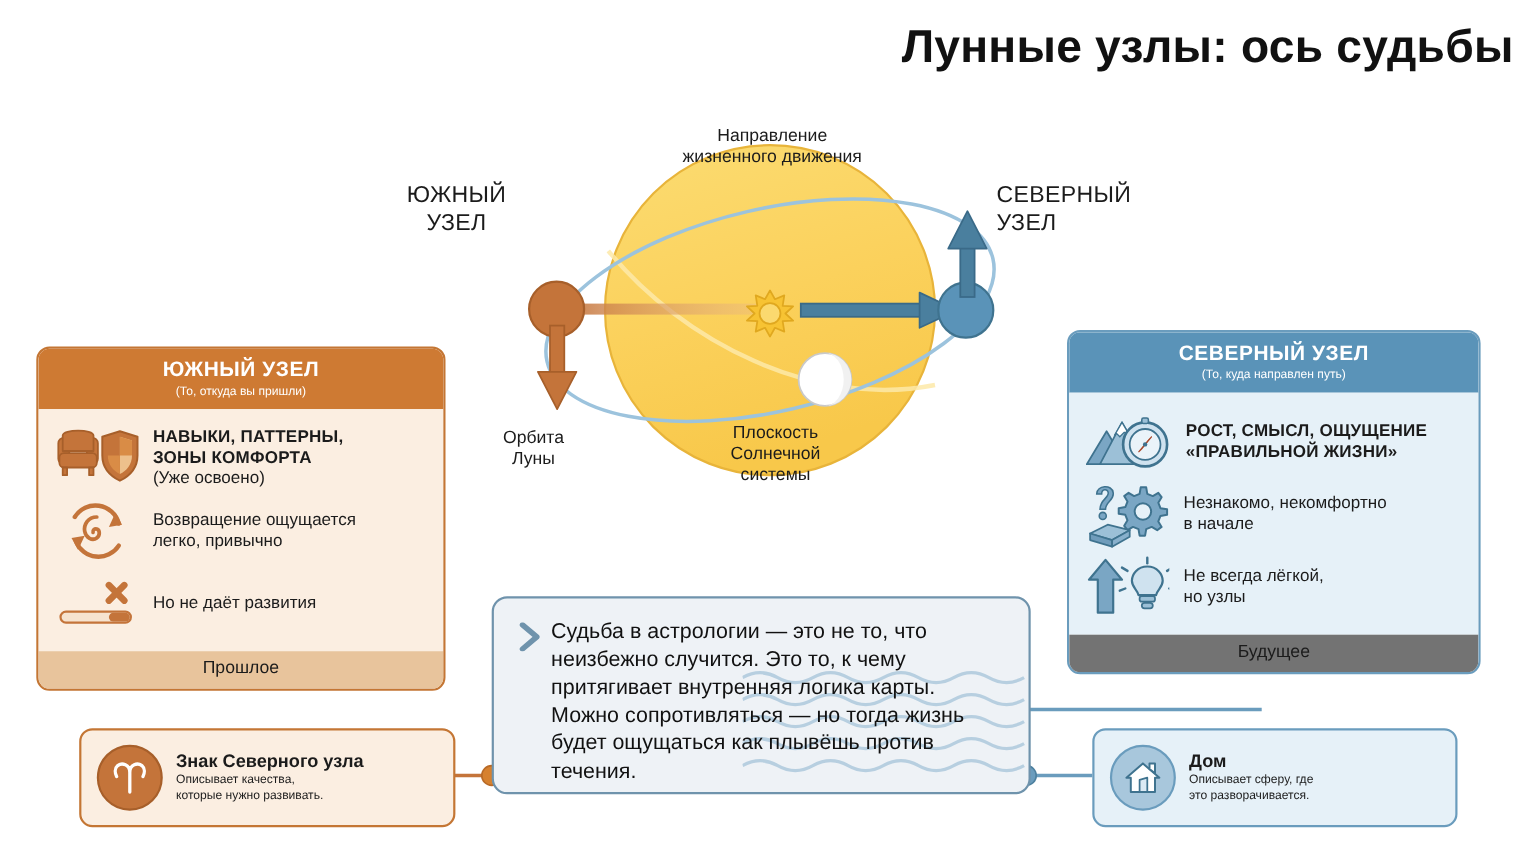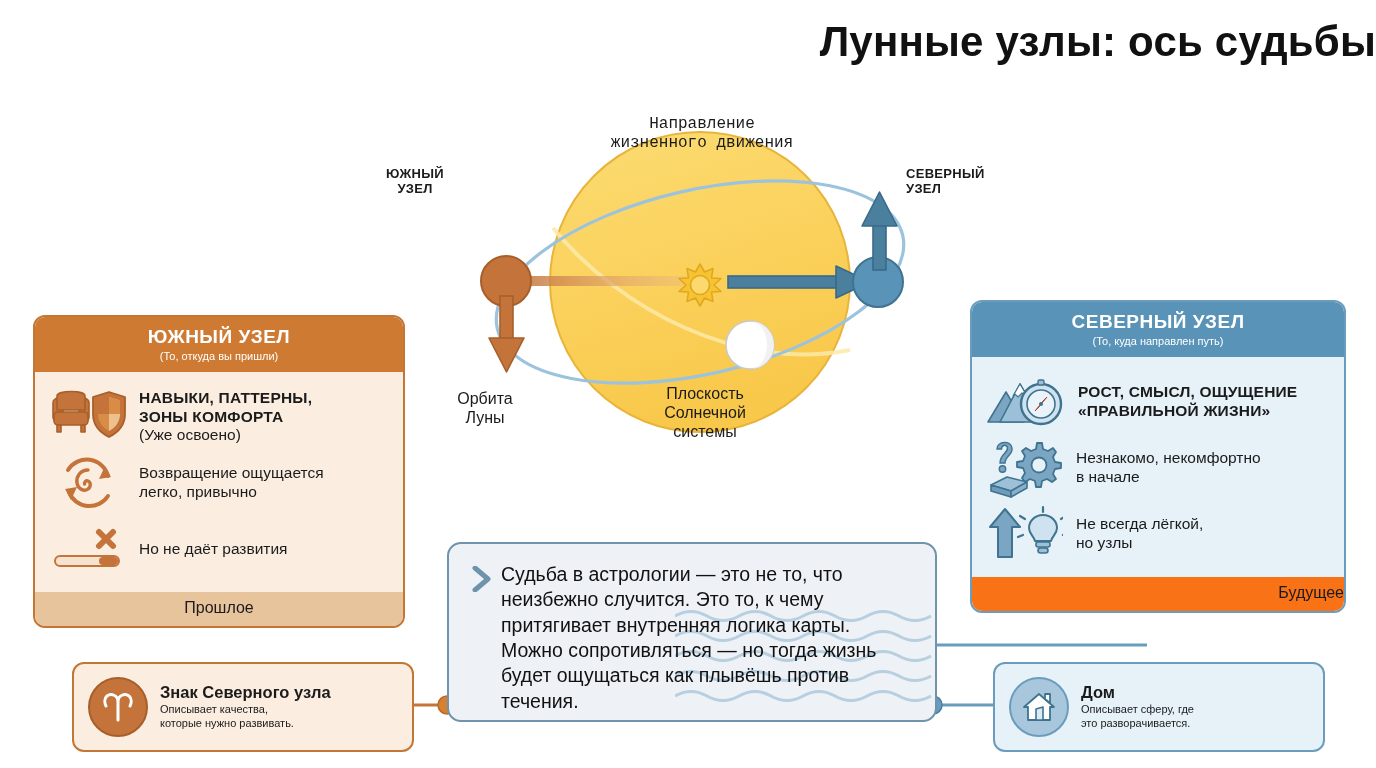--- a/index.html
+++ b/index.html
@@ -13,39 +13,39 @@
   
   #page-title{
     position:absolute;left:0;top:18px;width:1376px;text-align:right;
     font-size:42px;font-weight:bold;letter-spacing:.2px;color:#111;
   }
 
   
   #diagram{position:absolute;left:370px;top:100px;width:660px;height:360px;}
   #diagram svg{display:block;}
   .dlabel{position:absolute;font-size:16px;color:#1b1b1b;text-align:center;line-height:1.18;}
-  .dlabel.bold{font-size:13px;font-weight:bold;letter-spacing:.3px;}
+  .dlabel.bold{font-size:21px;font-weight:normal;letter-spacing:.3px;}
 
   
   .panel{position:absolute;border-radius:12px;overflow:hidden;}
   .panel .head{text-align:center;padding:9px 10px 10px;color:#fff;}
   .panel .head .h1{font-size:19px;font-weight:bold;letter-spacing:.5px;}
   .panel .head .h2{font-size:11px;margin-top:2px;}
   .panel .body{padding:12px 14px 10px 14px;}
   .panel .foot{text-align:center;font-size:16px;padding:7px 0 9px;}
 
   #panel-south{left:33px;top:315px;width:368px;border:2px solid #c47634;}
   #panel-south .head{background:#ce7a33;}
   #panel-south .body{background:#fbeee1;}
   #panel-south .foot{background:#e8c49c;color:#1b1b1b;}
 
   #panel-north{left:970px;top:300px;width:372px;border:2px solid #6a9cbd;}
   #panel-north .head{background:#5a93b8;}
   #panel-north .body{background:#e6f1f8;}
-  #panel-north .foot{background:#f97316;color:#1b1b1b;text-align:right;}
+  #panel-north .foot{background:#737373;color:#1b1b1b;}
 
   .row{display:flex;align-items:center;gap:12px;min-height:66px;}
   .row .ic{flex:0 0 78px;height:64px;display:flex;align-items:center;justify-content:center;}
   .row .tx{flex:1;font-size:15.5px;line-height:1.22;}
   .row .tx .strong{font-weight:bold;font-size:15.5px;letter-spacing:.2px;}
   .row .tx .sub{font-weight:normal;}
 
   
   #quote-box{
     position:absolute;left:447px;top:542px;width:486px;height:176px;
@@ -140,21 +140,21 @@
     <div class="dlabel bold" style="left:-10px;top:66px;width:110px;">
       <div>ЮЖНЫЙ</div>
       <div>УЗЕЛ</div>
     </div>
 
     <div class="dlabel bold" style="left:536px;top:66px;width:130px;text-align:left;">
       <div>СЕВЕРНЫЙ</div>
       <div>УЗЕЛ</div>
     </div>
 
-    <div class="dlabel" style="left:212px;top:15px;width:240px;font-family:Liberation Mono, monospace;">
+    <div class="dlabel" style="left:212px;top:15px;width:240px;">
       <div>Направление</div>
       <div>жизненного движения</div>
     </div>
 
     <div class="dlabel" style="left:60px;top:290px;width:110px;">
       <div>Орбита</div>
       <div>Луны</div>
     </div>
 
     <div class="dlabel" style="left:260px;top:285px;width:150px;">

